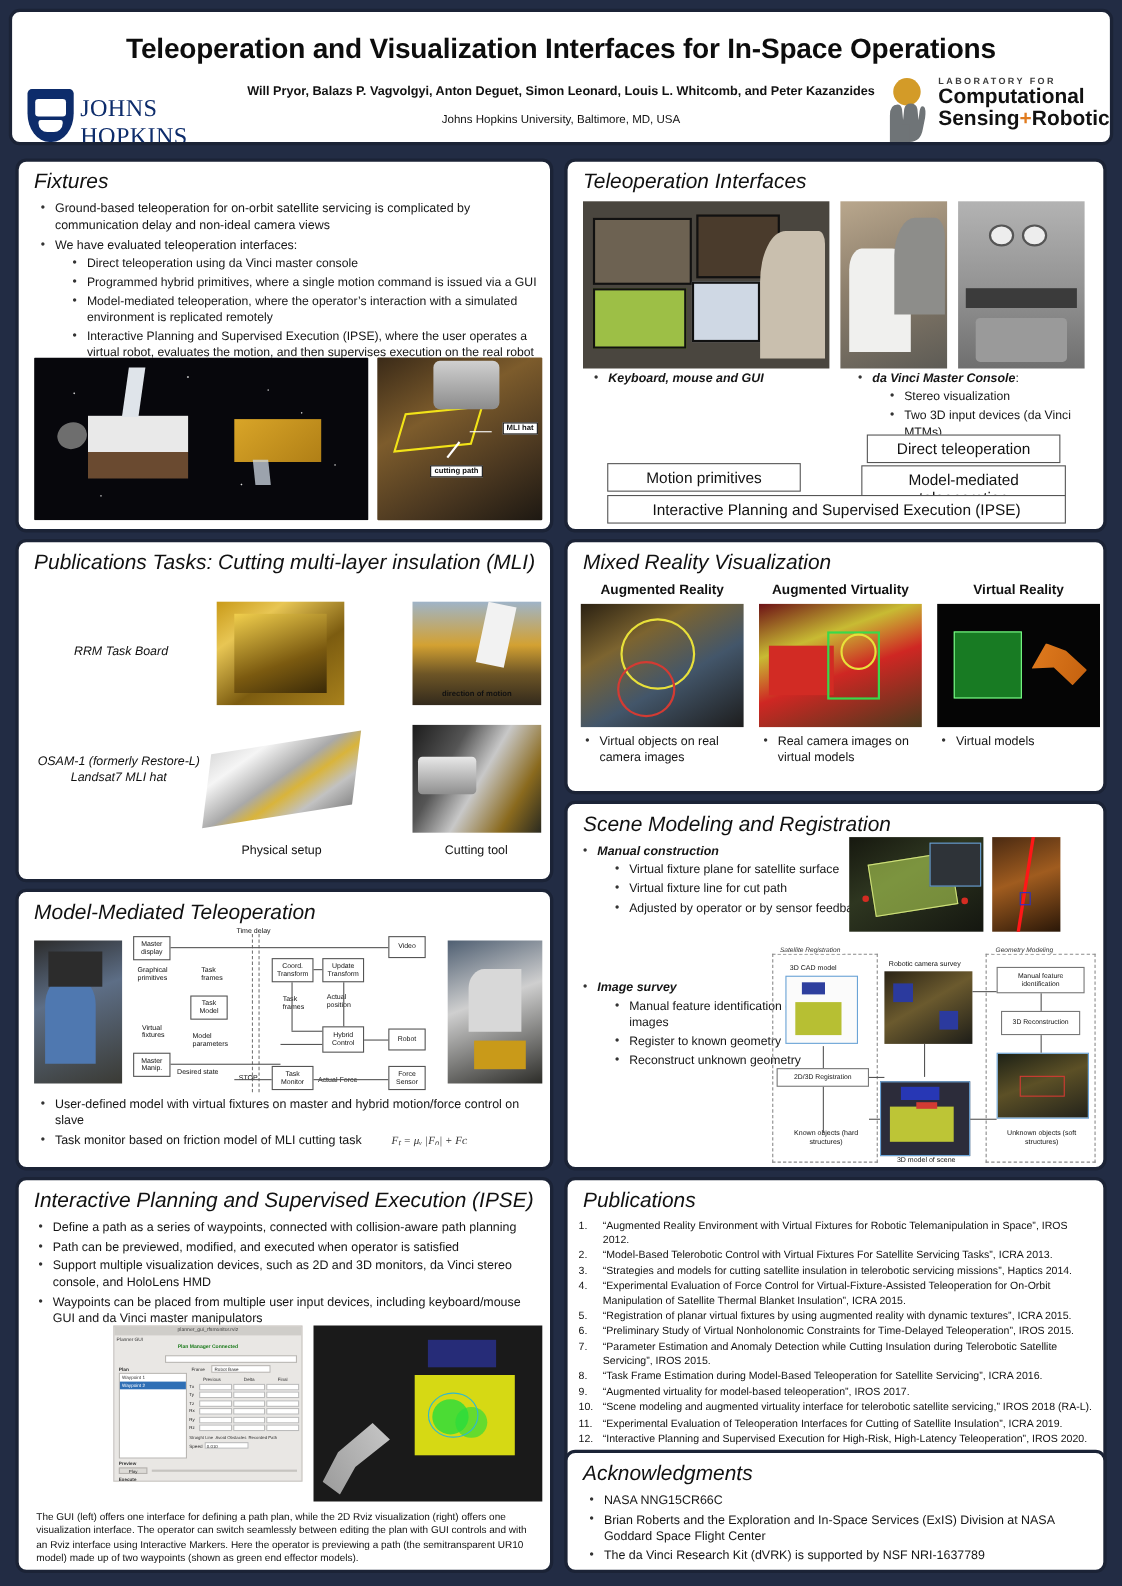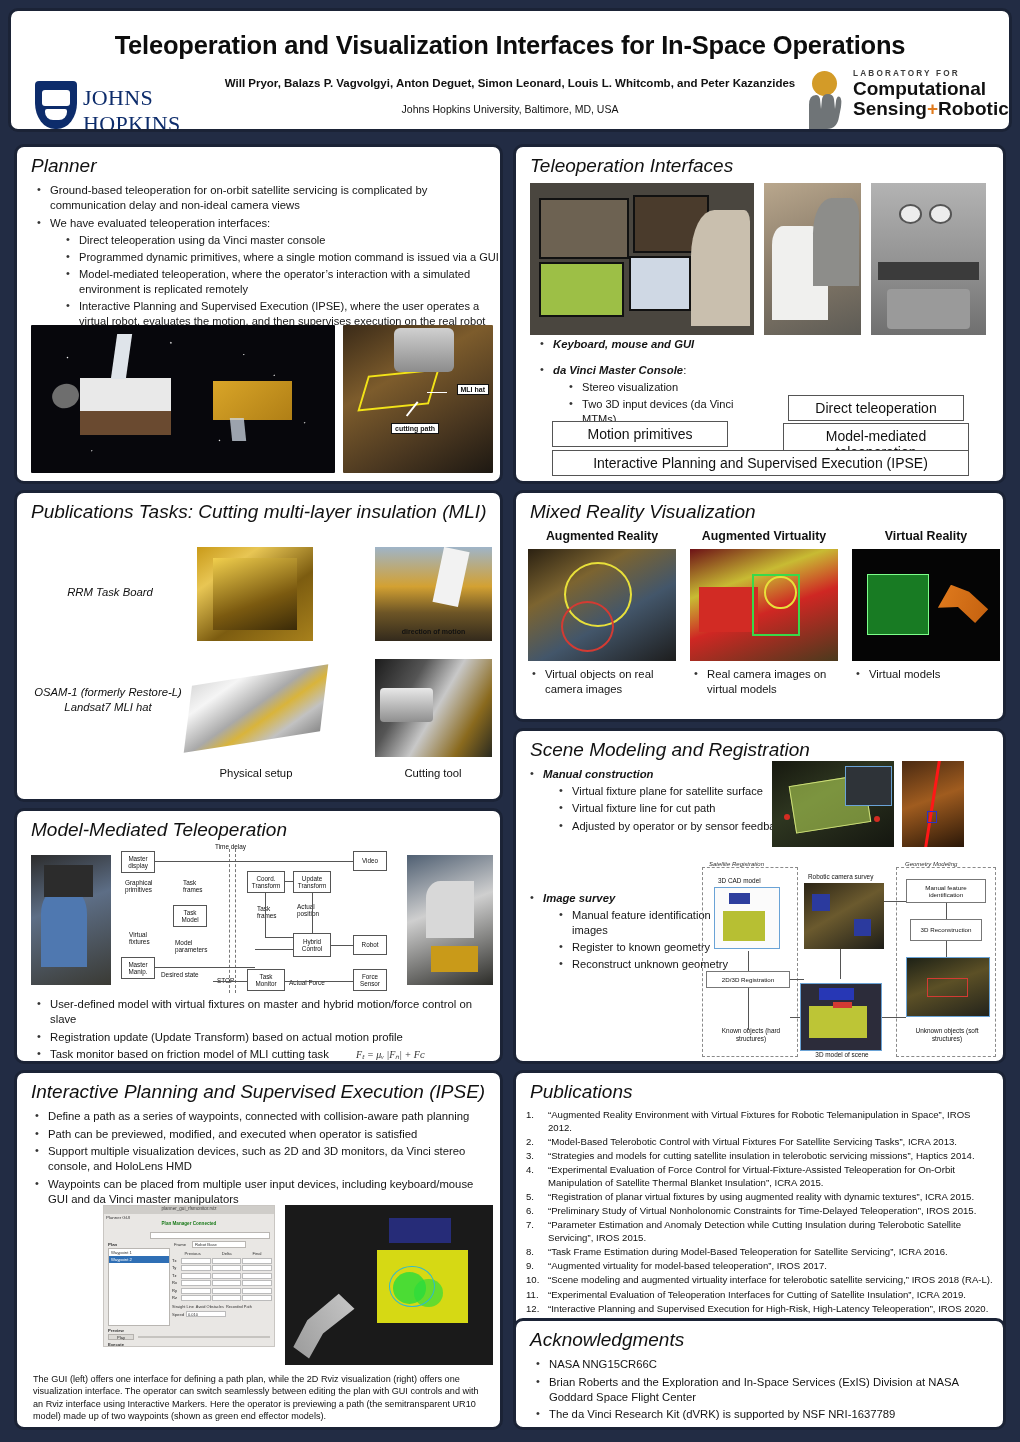--- a/index.html
+++ b/index.html
@@ -32,21 +32,21 @@
   .hdr-authors {
     position: absolute; left: 150px; right: 150px; top: 66px;
     text-align: center; font-size: 11.5px; font-weight: bold; color: #111;
   }
   .hdr-affil {
     position: absolute; left: 150px; right: 150px; top: 92px;
     text-align: center; font-size: 10.5px; color: #111;
   }
 
   
-  .jhu-logo { position: absolute; left: 24px; top: 70px; width: 210px; height: 50px; }
+  .jhu-logo { position: absolute; left: 14px; top: 70px; width: 210px; height: 50px; }
   .jhu-shield {
     position: absolute; left: 0; top: 0; width: 42px; height: 48px;
     background: #0d2c6b;
     border-radius: 4px 4px 20px 20px / 4px 4px 26px 26px;
   }
   .jhu-shield:after {
     content: ""; position: absolute; left: 7px; top: 9px; right: 7px; height: 16px;
     background: #fff; border-radius: 3px;
   }
   .jhu-shield:before {
@@ -90,21 +90,21 @@
   .bold-it { font-weight: bold; font-style: italic; }
 
   
   #overview { left: 14px; top: 144px; width: 489px; height: 340px; }
   .ov-imgs { position: absolute; left: 14px; top: 178px; width: 462px; height: 148px; display: flex; gap: 8px; }
   .ov-imgs .ph { border-radius: 1px; }
 
   
   #teleop { left: 513px; top: 144px; width: 493px; height: 340px; }
   .ti-imgs { position: absolute; left: 14px; top: 36px; display: flex; gap: 10px; align-items: flex-start; }
-  .ti-cols { position: absolute; left: 10px; top: 190px; width: 472px; display: flex; gap: 8px; flex-direction: column; }
+  .ti-cols { position: absolute; left: 10px; top: 190px; width: 472px; display: flex; gap: 8px; }
   .ti-col { width: 50%; }
   .boxlabel {
     border: 1.3px solid #555; background: #fff; text-align: center;
     font-size: 14px; padding: 4px 6px; color: #111;
   }
   .box-motion { position: absolute; left: 36px; top: 274px; width: 176px; }
   .box-direct { position: absolute; left: 272px; top: 248px; width: 176px; }
   .box-mmt    { position: absolute; left: 267px; top: 276px; width: 186px; }
   .box-ipse   { position: absolute; left: 36px; top: 303px; width: 417px; }
 
@@ -251,28 +251,28 @@
           <div class="csr-l1">Computational</div>
           <div class="csr-l2">
             <span>Sensing</span><span class="csr-plus">+</span><span>Robotics</span>
           </div>
         </div>
       </div>
     </div>
   </div>
 
   <div class="panel" id="overview">
-    <div class="sec-title">Planner</div>
+    <div class="sec-title">Fixtures</div>
     <ul class="b">
       <li>Ground-based teleoperation for on-orbit satellite servicing is complicated by communication delay and non-ideal camera views</li>
       <li>
         <span>We have evaluated teleoperation interfaces:</span>
         <ul class="b">
           <li>Direct teleoperation using da Vinci master console</li>
-          <li>Programmed dynamic primitives, where a single motion command is issued via a GUI</li>
+          <li>Programmed hybrid primitives, where a single motion command is issued via a GUI</li>
           <li>Model-mediated teleoperation, where the operator’s interaction with a simulated environment is replicated remotely</li>
           <li>Interactive Planning and Supervised Execution (IPSE), where the user operates a virtual robot, evaluates the motion, and then supervises execution on the real robot</li>
         </ul>
       </li>
     </ul>
 
     <div class="ov-imgs">
       <div class="ph space" style="width:304px;height:148px;">
         <div class="dish"></div>
         <div class="sat-a"></div>
@@ -537,21 +537,20 @@
       <div class="fdline" style="left:96px;top:138px;width:34px;height:1px;"></div>
     </div>
 
     <div class="ph robot" style="position:absolute;left:390px;top:44px;width:86px;height:130px;">
       <div style="position:absolute;left:22%;top:20%;width:56%;height:44%;background:#d8d8d8;border-radius:30% 0 0 0;"></div>
       <div style="position:absolute;left:28%;bottom:10%;width:54%;height:20%;background:#c99a19;"></div>
     </div>
 
     <ul class="b" style="margin-left:18px;position:absolute;top:186px;width:450px;">
       <li>User-defined model with virtual fixtures on master and hybrid motion/force control on slave</li>
-      <li>Registration update (Update Transform) based on actual motion profile</li>
       <li>
         <span>Task monitor based on friction model of MLI cutting task</span>
         <span class="eq" style="margin-left:24px;">Fₜ = μᵥ |Fₙ| + Fᴄ</span>
       </li>
     </ul>
   </div>
 
   <div class="panel" id="ipse">
     <div class="sec-title">Interactive Planning and Supervised Execution (IPSE)</div>
     <ul class="b" style="margin-left:16px;width:452px;">

